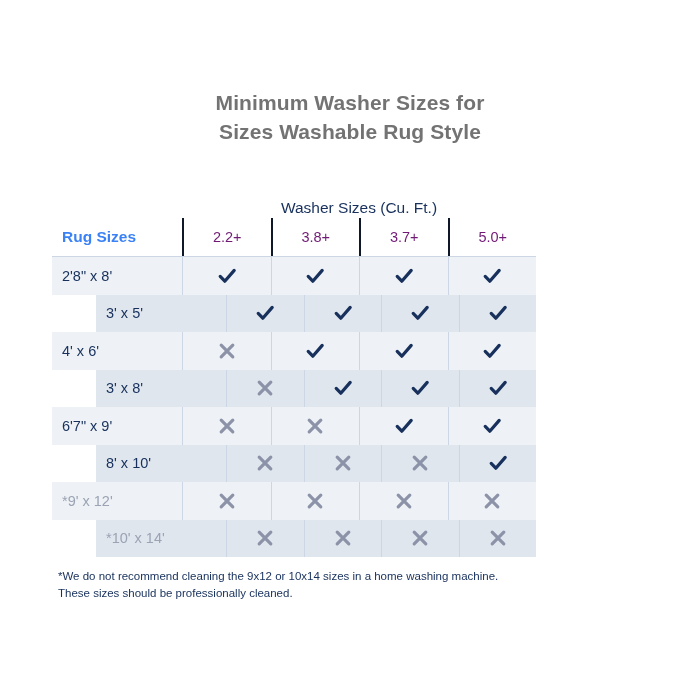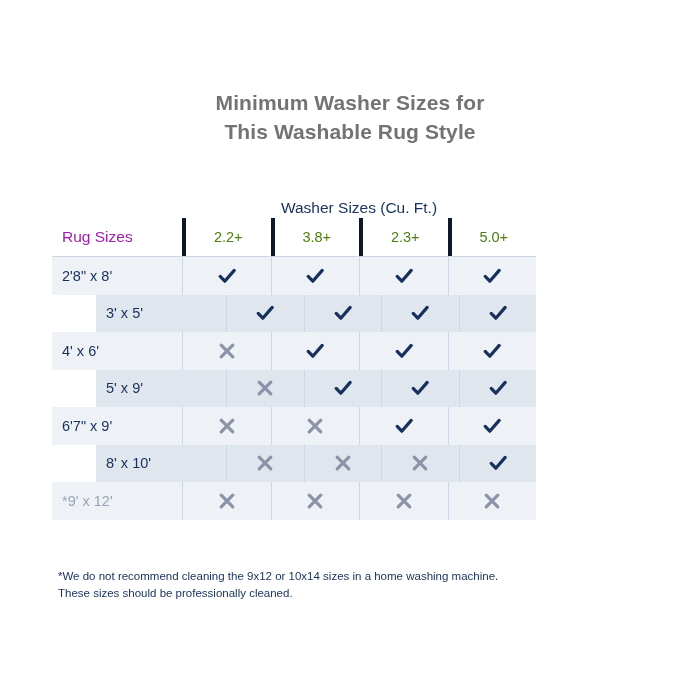--- a/index.html
+++ b/index.html
@@ -74,31 +74,31 @@
   .col-head .cell {
     box-sizing: border-box;
     height: 38px;
     display: flex;
     align-items: center;
   }
   .col-head .rug-head {
     width: 130px;
     flex: 0 0 130px;
     padding-left: 10px;
-    color: #a21caf;
+    color: #3b82f6;
     font-size: 15.5px;
-    font-weight: normal;
+    font-weight: bold;
   }
   .col-head .size-head {
     flex: 1 1 0;
     justify-content: center;
-    color: #4d7c0f;
+    color: #701a75;
     font-size: 14.5px;
     font-weight: normal;
-    border-left: 4px solid #0f172a;
+    border-left: 2px solid #0f172a;
   }
 
   
   .tbody {
     border-top: 1px solid #ccd6e4;
   }
   .row {
     display: flex;
     height: 37.5px;
   }
@@ -141,35 +141,35 @@
   }
   .footnote .fn-line { display: block; }
 </style>
 </head>
 <body>
 
 <div class="page">
 
   <div class="title">
     <span class="line">Minimum Washer Sizes for</span>
-    <span class="line">This Washable Rug Style</span>
+    <span class="line">Sizes Washable Rug Style</span>
   </div>
 
   <div class="table-wrap">
 
     <div class="group-head">
       <div class="spacer"></div>
       <div class="group-label">Washer Sizes (Cu. Ft.)</div>
     </div>
 
     <div class="col-head">
       <div class="cell rug-head">Rug Sizes</div>
       <div class="cell size-head">2.2+</div>
       <div class="cell size-head">3.8+</div>
-      <div class="cell size-head">2.3+</div>
+      <div class="cell size-head">3.7+</div>
       <div class="cell size-head">5.0+</div>
     </div>
 
     <div class="tbody" id="table-body">
         <div class="row odd">
           <div class="rug-cell">2'8" x 8'</div>
           <div class="mark-cell">
             <span>
               <svg width="22" height="22" viewBox="0 0 22 22" aria-hidden="true">
                 <path d="M4.2 11.4 L8.8 16.2 L18.2 5.4" fill="none" stroke="#17305c" stroke-width="3.2" stroke-linecap="round" stroke-linejoin="round"></path>
@@ -254,21 +254,21 @@
           </div>
           <div class="mark-cell">
             <span>
               <svg width="22" height="22" viewBox="0 0 22 22" aria-hidden="true">
                 <path d="M4.2 11.4 L8.8 16.2 L18.2 5.4" fill="none" stroke="#17305c" stroke-width="3.2" stroke-linecap="round" stroke-linejoin="round"></path>
               </svg>
             </span>
           </div>
         </div>
         <div class="row even">
-          <div class="rug-cell">5' x 9'</div>
+          <div class="rug-cell">3' x 8'</div>
           <div class="mark-cell">
             <span>
               <svg width="20" height="20" viewBox="0 0 20 20" aria-hidden="true">
                 <path d="M4.2 4.2 L15.8 15.8 M15.8 4.2 L4.2 15.8" fill="none" stroke="#8c93a8" stroke-width="3.2" stroke-linecap="round"></path>
               </svg>
             </span>
           </div>
           <div class="mark-cell">
             <span>
               <svg width="22" height="22" viewBox="0 0 22 22" aria-hidden="true">
@@ -348,20 +348,51 @@
           <div class="mark-cell">
             <span>
               <svg width="22" height="22" viewBox="0 0 22 22" aria-hidden="true">
                 <path d="M4.2 11.4 L8.8 16.2 L18.2 5.4" fill="none" stroke="#17305c" stroke-width="3.2" stroke-linecap="round" stroke-linejoin="round"></path>
               </svg>
             </span>
           </div>
         </div>
         <div class="row odd disabled">
           <div class="rug-cell">*9' x 12'</div>
+          <div class="mark-cell">
+            <span>
+              <svg width="20" height="20" viewBox="0 0 20 20" aria-hidden="true">
+                <path d="M4.2 4.2 L15.8 15.8 M15.8 4.2 L4.2 15.8" fill="none" stroke="#8c93a8" stroke-width="3.2" stroke-linecap="round"></path>
+              </svg>
+            </span>
+          </div>
+          <div class="mark-cell">
+            <span>
+              <svg width="20" height="20" viewBox="0 0 20 20" aria-hidden="true">
+                <path d="M4.2 4.2 L15.8 15.8 M15.8 4.2 L4.2 15.8" fill="none" stroke="#8c93a8" stroke-width="3.2" stroke-linecap="round"></path>
+              </svg>
+            </span>
+          </div>
+          <div class="mark-cell">
+            <span>
+              <svg width="20" height="20" viewBox="0 0 20 20" aria-hidden="true">
+                <path d="M4.2 4.2 L15.8 15.8 M15.8 4.2 L4.2 15.8" fill="none" stroke="#8c93a8" stroke-width="3.2" stroke-linecap="round"></path>
+              </svg>
+            </span>
+          </div>
+          <div class="mark-cell">
+            <span>
+              <svg width="20" height="20" viewBox="0 0 20 20" aria-hidden="true">
+                <path d="M4.2 4.2 L15.8 15.8 M15.8 4.2 L4.2 15.8" fill="none" stroke="#8c93a8" stroke-width="3.2" stroke-linecap="round"></path>
+              </svg>
+            </span>
+          </div>
+        </div>
+        <div class="row even disabled">
+          <div class="rug-cell">*10' x 14'</div>
           <div class="mark-cell">
             <span>
               <svg width="20" height="20" viewBox="0 0 20 20" aria-hidden="true">
                 <path d="M4.2 4.2 L15.8 15.8 M15.8 4.2 L4.2 15.8" fill="none" stroke="#8c93a8" stroke-width="3.2" stroke-linecap="round"></path>
               </svg>
             </span>
           </div>
           <div class="mark-cell">
             <span>
               <svg width="20" height="20" viewBox="0 0 20 20" aria-hidden="true">

